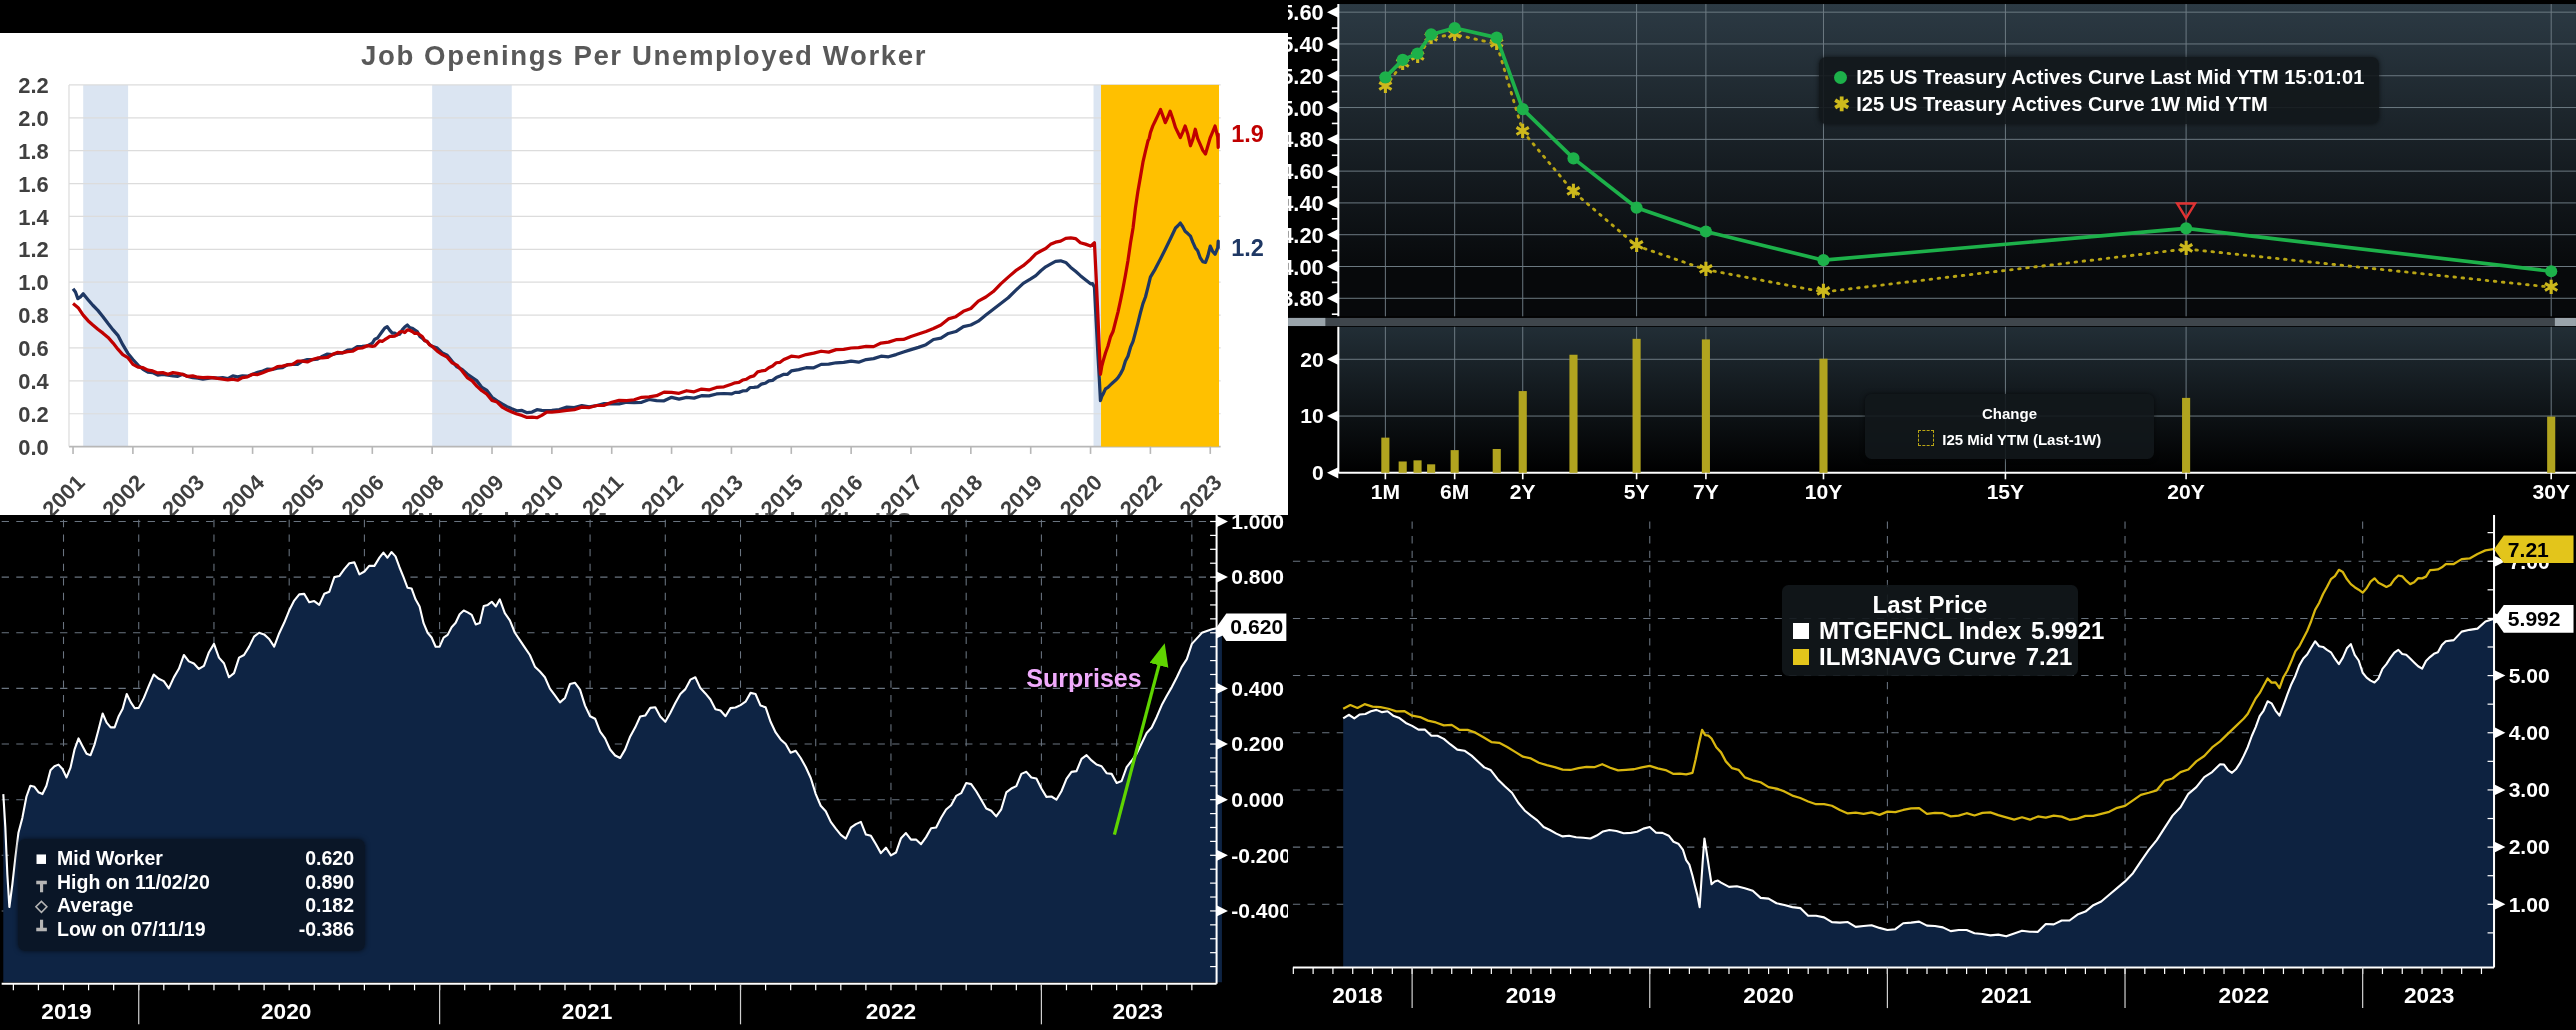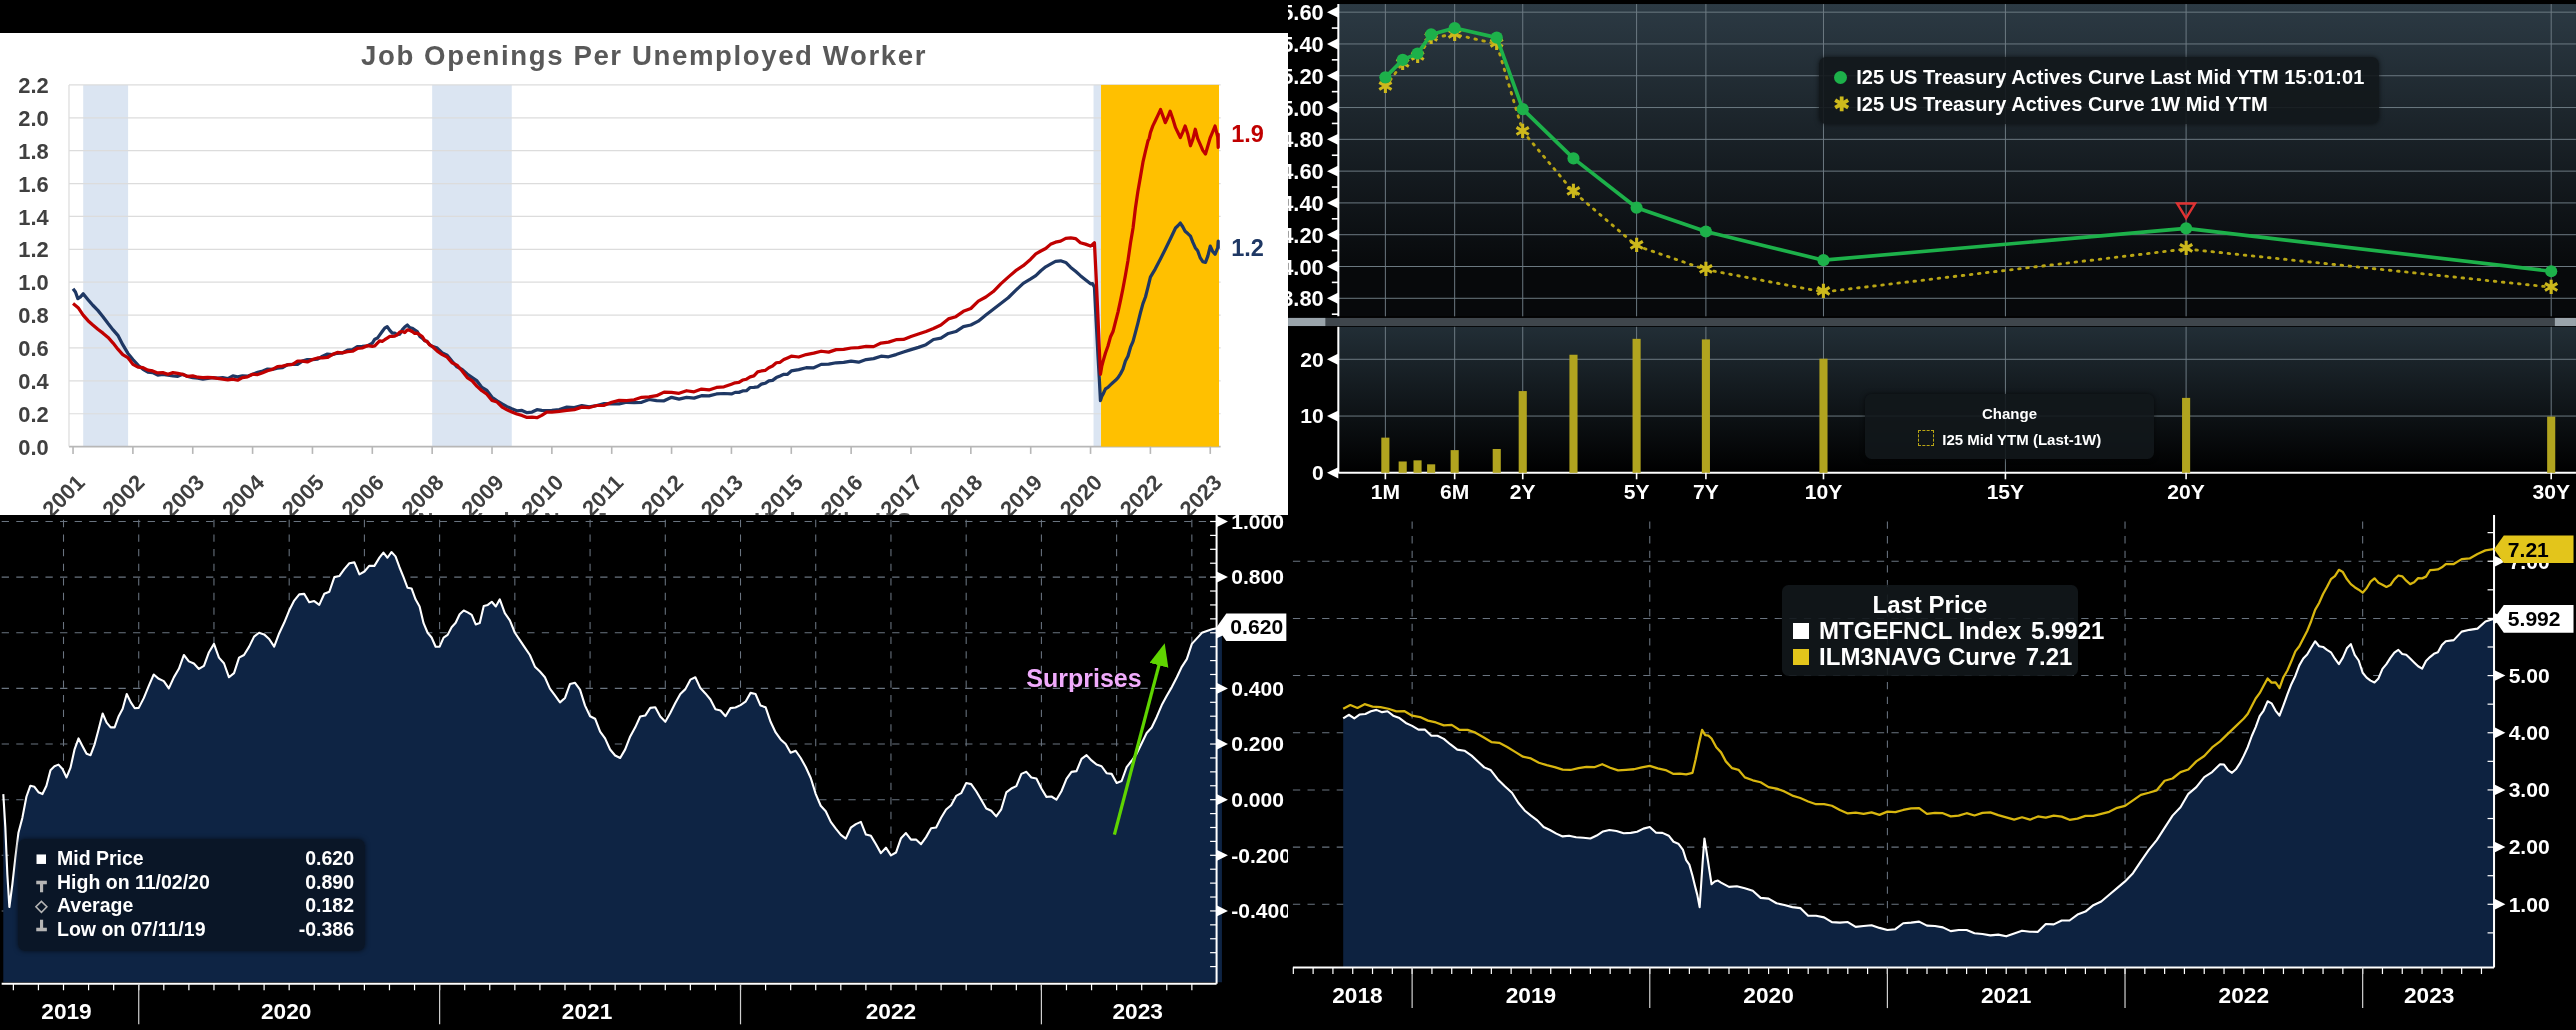--- a/index.html
+++ b/index.html
@@ -440,21 +440,21 @@
       <defs>
         <marker id="ah" orient="auto" markerWidth="9" markerHeight="8" refX="5" refY="3">
           <path d="M0,0 L7,3 L0,6 Z" fill="#5fd400"></path>
         </marker>
       </defs>
       <line x1="1374" y1="394" x2="1434" y2="166" stroke="#5fd400" stroke-width="4" marker-end="url(#ah)"></line>
     </svg>
   <div class="bb-legend" id="surprise-legend">
     <div class="sl-row">
         <span class="sl-mk sq">■</span>
-        <span class="sl-label">Mid Price</span>
+        <span class="sl-label">Mid Worker</span>
         <span class="sl-val">0.620</span>
       </div>
     <div class="sl-row">
         <span class="sl-mk">┳</span>
         <span class="sl-label">High on 11/02/20</span>
         <span class="sl-val">0.890</span>
       </div>
     <div class="sl-row">
         <span class="sl-mk">◇</span>
         <span class="sl-label">Average</span>

